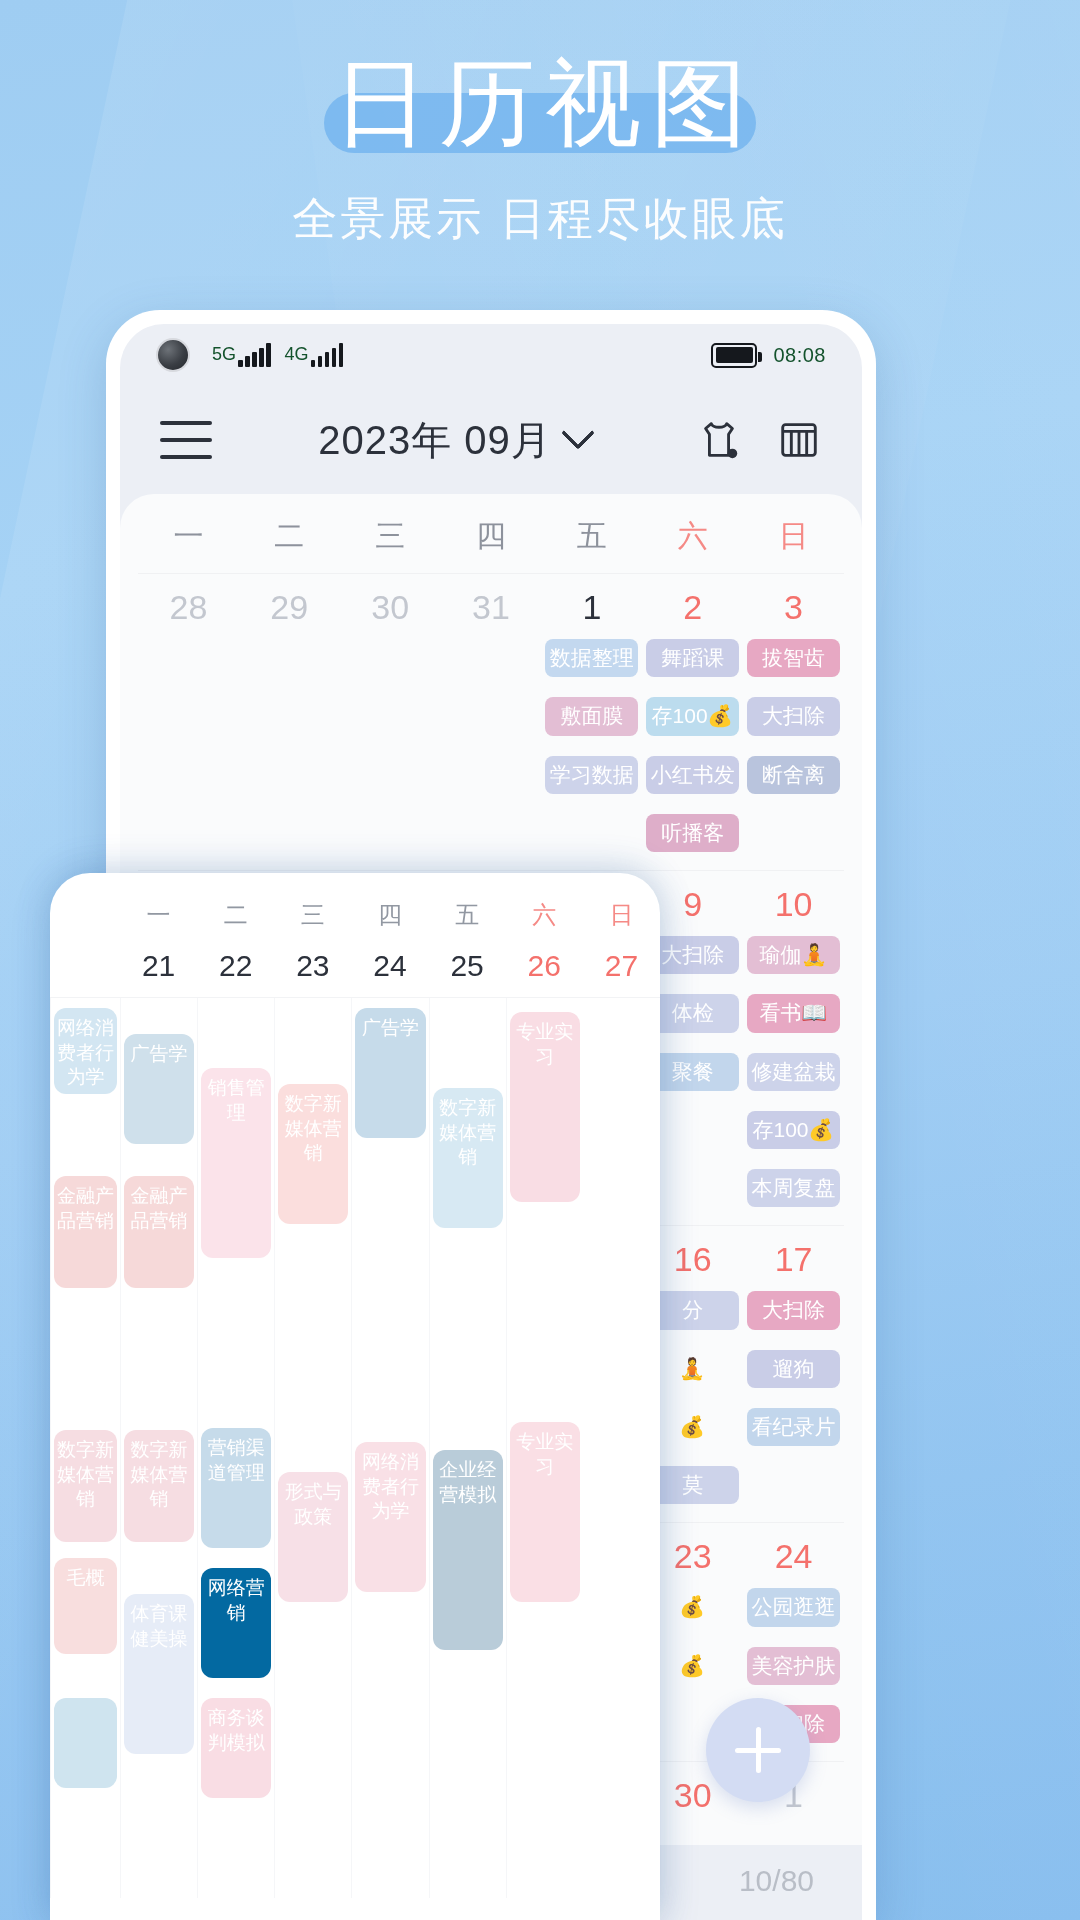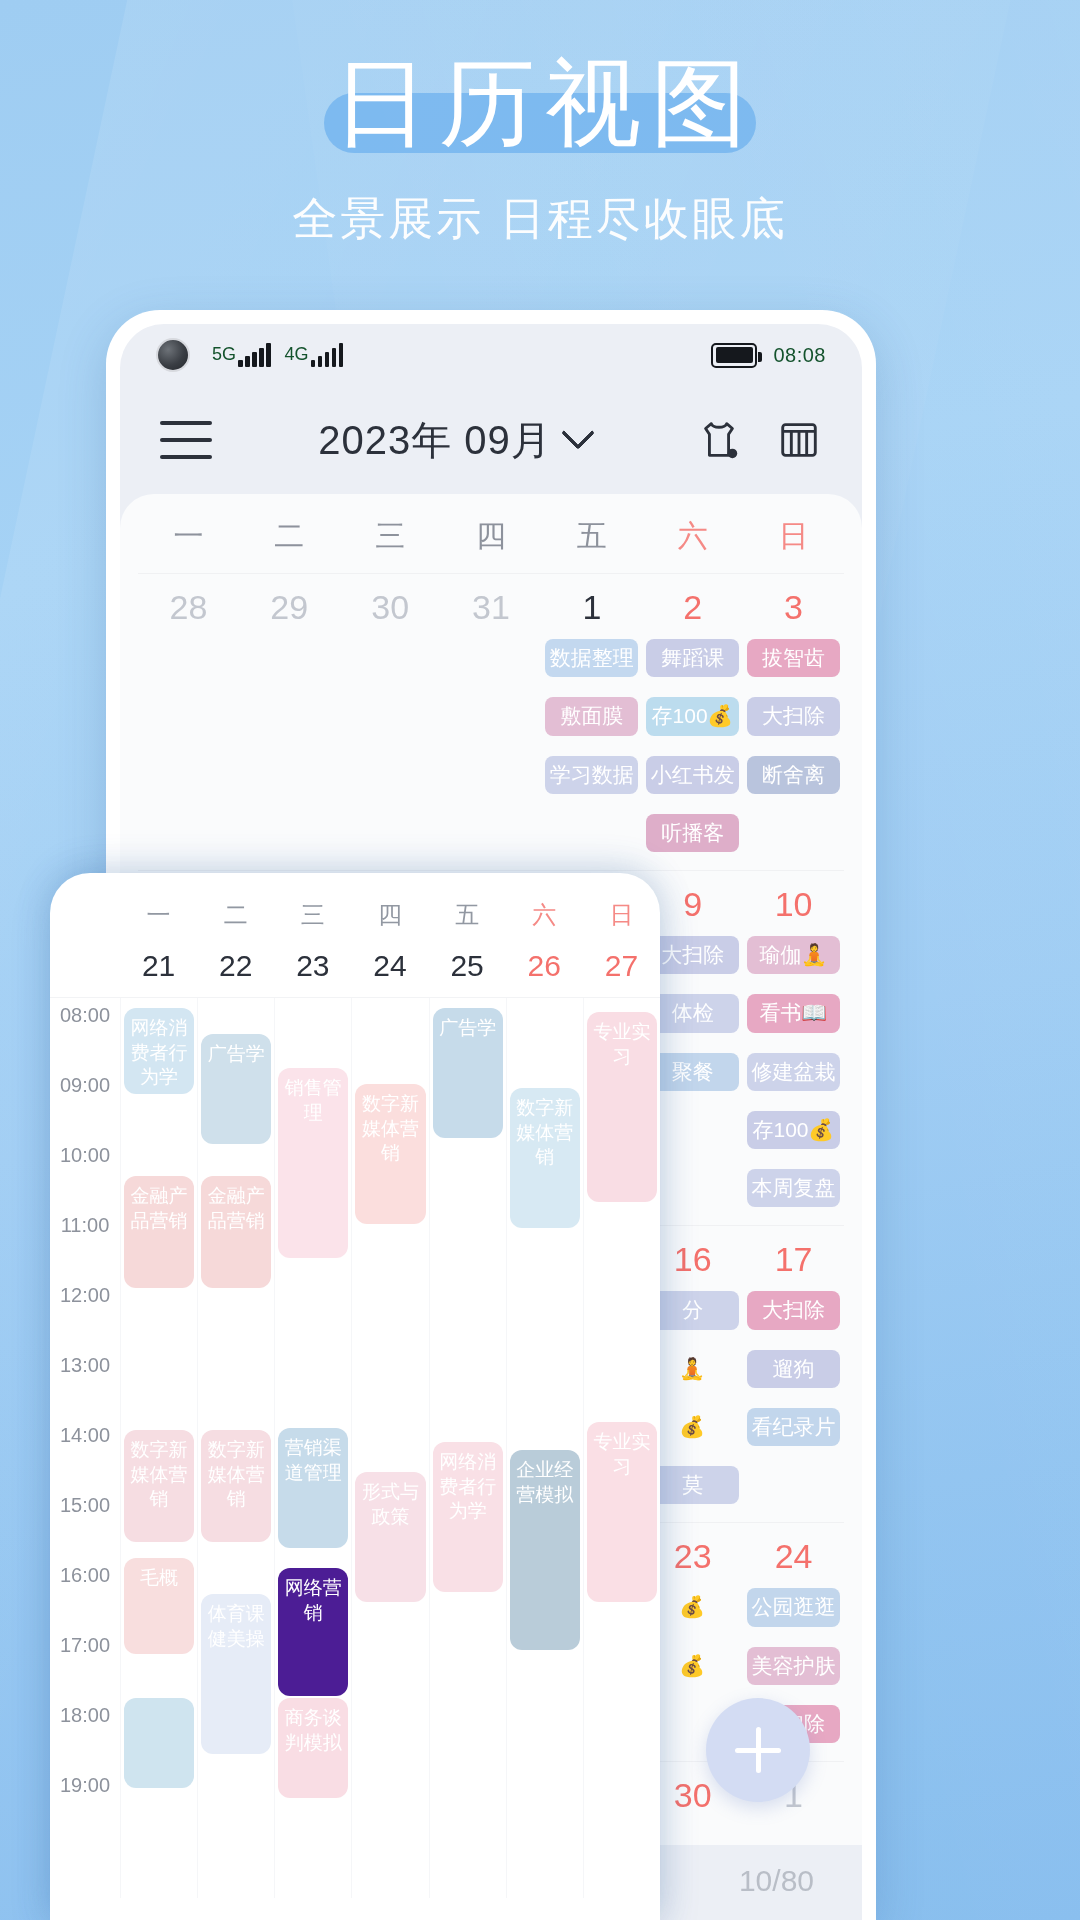--- a/index.html
+++ b/index.html
@@ -427,51 +427,37 @@
       <div></div>
       <div>21</div>
       <div>22</div>
       <div>23</div>
       <div>24</div>
       <div>25</div>
       <div class="red">26</div>
       <div class="red">27</div>
     </div>
   <div class="grid" id="wcGrid">
-    <div class="hours" id="wcHours">
-        <span style="top: 6px;">08:00</span>
-        <span style="top: 76px;">09:00</span>
-        <span style="top: 146px;">10:00</span>
-        <span style="top: 216px;">11:00</span>
-        <span style="top: 286px;">12:00</span>
-        <span style="top: 356px;">13:00</span>
-        <span style="top: 426px;">14:00</span>
-        <span style="top: 496px;">15:00</span>
-        <span style="top: 566px;">16:00</span>
-        <span style="top: 636px;">17:00</span>
-        <span style="top: 706px;">18:00</span>
-        <span style="top: 776px;">19:00</span>
-      </div>
   <div class="col">
         <div class="ev" style="top: 10px; height: 86px; background: rgb(211, 230, 242);">网络消费者行为学</div>
         <div class="ev" style="top: 178px; height: 112px; background: rgb(246, 217, 217);">金融产品营销</div>
         <div class="ev" style="top: 432px; height: 112px; background: rgb(246, 221, 226);">数字新媒体营销</div>
         <div class="ev" style="top: 560px; height: 96px; background: rgb(248, 222, 222);">毛概</div>
         <div class="ev" style="top: 700px; height: 90px; background: rgb(207, 228, 239);"></div>
       </div>
       <div class="col">
         <div class="ev" style="top: 36px; height: 110px; background: rgb(207, 224, 235);">广告学</div>
         <div class="ev" style="top: 178px; height: 112px; background: rgb(246, 217, 217);">金融产品营销</div>
         <div class="ev" style="top: 432px; height: 112px; background: rgb(246, 221, 226);">数字新媒体营销</div>
         <div class="ev" style="top: 596px; height: 160px; background: rgb(230, 236, 247);">体育课健美操</div>
       </div>
       <div class="col">
         <div class="ev" style="top: 70px; height: 190px; background: rgb(251, 227, 234);">销售管理</div>
         <div class="ev" style="top: 430px; height: 120px; background: rgb(198, 219, 234);">营销渠道管理</div>
-        <div class="ev" style="top: 570px; height: 128px; background: #4c1d95;">网络营销</div>
+        <div class="ev" style="top: 570px; height: 110px; background: #0369a1;">网络营销</div>
         <div class="ev" style="top: 700px; height: 100px; background: rgb(249, 221, 228);">商务谈判模拟</div>
       </div>
       <div class="col">
         <div class="ev" style="top: 86px; height: 140px; background: rgb(251, 222, 221);">数字新媒体营销</div>
         <div class="ev" style="top: 474px; height: 130px; background: rgb(247, 224, 231);">形式与政策</div>
       </div>
       <div class="col">
         <div class="ev" style="top: 10px; height: 130px; background: rgb(198, 219, 234);">广告学</div>
         <div class="ev" style="top: 444px; height: 150px; background: rgb(249, 224, 230);">网络消费者行为学</div>
       </div>

